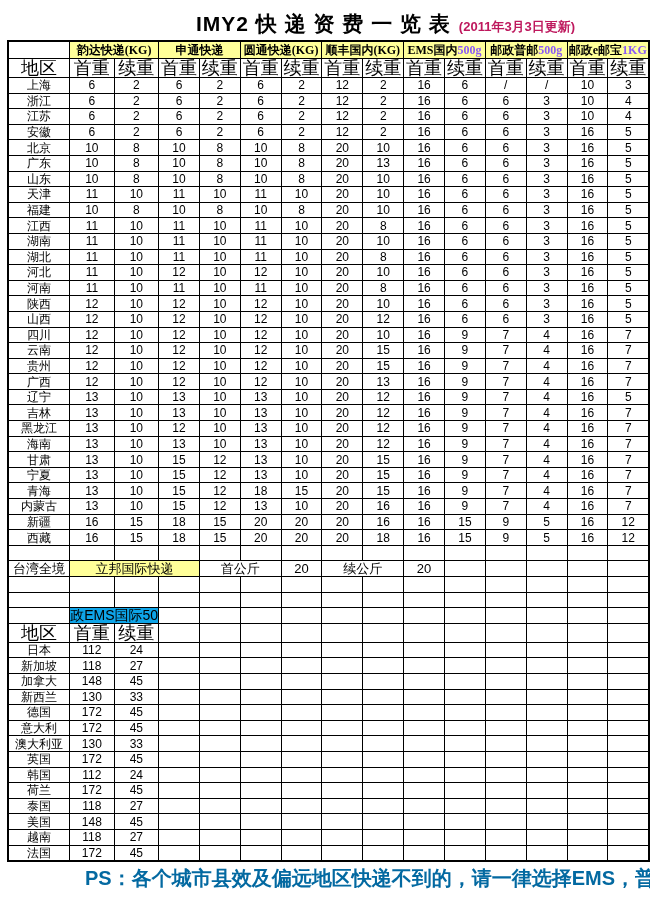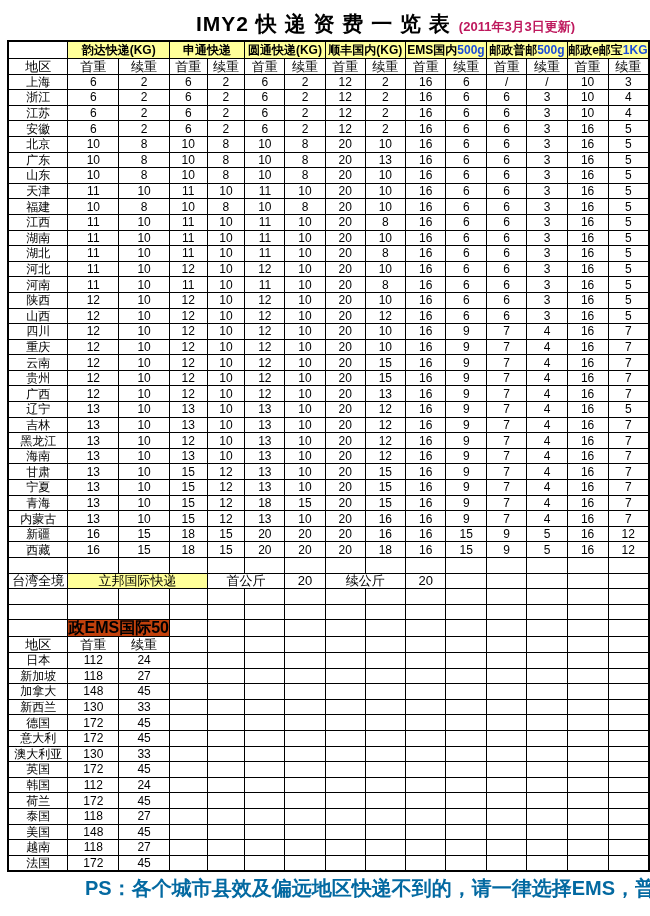--- a/index.html
+++ b/index.html
@@ -5,27 +5,27 @@
   html,body{margin:0;padding:0;background:#fff;}
   body{width:650px;height:916px;font-family:"Liberation Sans","DejaVu Sans",sans-serif;color:#000;overflow:hidden;}
   .title-row{height:34px;display:flex;align-items:flex-end;padding:4px 8px 2px 196px;white-space:nowrap;}
   .main-title{font-size:21px;font-weight:bold;letter-spacing:1px;}
   .update-note{color:#be185d;font-size:13px;font-weight:bold;margin-left:8px;padding-bottom:2px;}
   table{border-collapse:collapse;table-layout:fixed;margin-left:7px;border:2px solid #000;}
   col.c-region{width:62px;}
   col.c-data{width:41px;}
   td{border:1px solid #000;height:14.6px;padding:0;text-align:center;vertical-align:middle;
      font-size:12px;line-height:1;white-space:nowrap;overflow:hidden;}
-  tr.carrier-row td{background:#FFFF99;font-weight:bold;font-size:12px;height:16px;}
+  tr.carrier-row td{background:#FFFF99;font-weight:bold;font-size:12px;height:16px;font-family:Liberation Serif, serif;}
   tr.carrier-row td.corner{background:#fff;}
-  .red{color:#1d4ed8;}
-  tr.subheader td{font-size:13px;}
+  .red{color:#8b5cf6;}
+  tr.subheader td{font-size:18px;}
   tr.special-row td{font-weight:normal;font-size:13px;}
   tr.special-row td.yellow{background:#FFFF99;}
-  tr.intl-title-row td.yellow{background:#c2410c;font-weight:bold;font-size:16px;}
+  tr.intl-title-row td.yellow{background:#0ea5e9;font-weight:normal;font-size:14px;}
   .ps-note{color:#0369a1;font-weight:bold;font-size:20px;padding:3px 0 0 85px;white-space:nowrap;}
 </style>
 </head>
 <body>
 
 <div class="title-row">
   <span class="main-title">IMY2 快 递 资 费 一 览 表</span>
   <span class="update-note">(2011年3月3日更新)</span>
 </div>
 
@@ -358,37 +358,20 @@
         <td>20</td>
         <td>10</td>
         <td>16</td>
         <td>9</td>
         <td>7</td>
         <td>4</td>
         <td>16</td>
         <td>7</td>
       </tr>
       <tr>
-        <td>重庆</td>
-        <td>12</td>
-        <td>10</td>
-        <td>12</td>
-        <td>10</td>
-        <td>12</td>
-        <td>10</td>
-        <td>20</td>
-        <td>10</td>
-        <td>16</td>
-        <td>9</td>
-        <td>7</td>
-        <td>4</td>
-        <td>16</td>
-        <td>7</td>
-      </tr>
-      <tr>
         <td>云南</td>
         <td>12</td>
         <td>10</td>
         <td>12</td>
         <td>10</td>
         <td>12</td>
         <td>10</td>
         <td>20</td>
         <td>15</td>
         <td>16</td>

